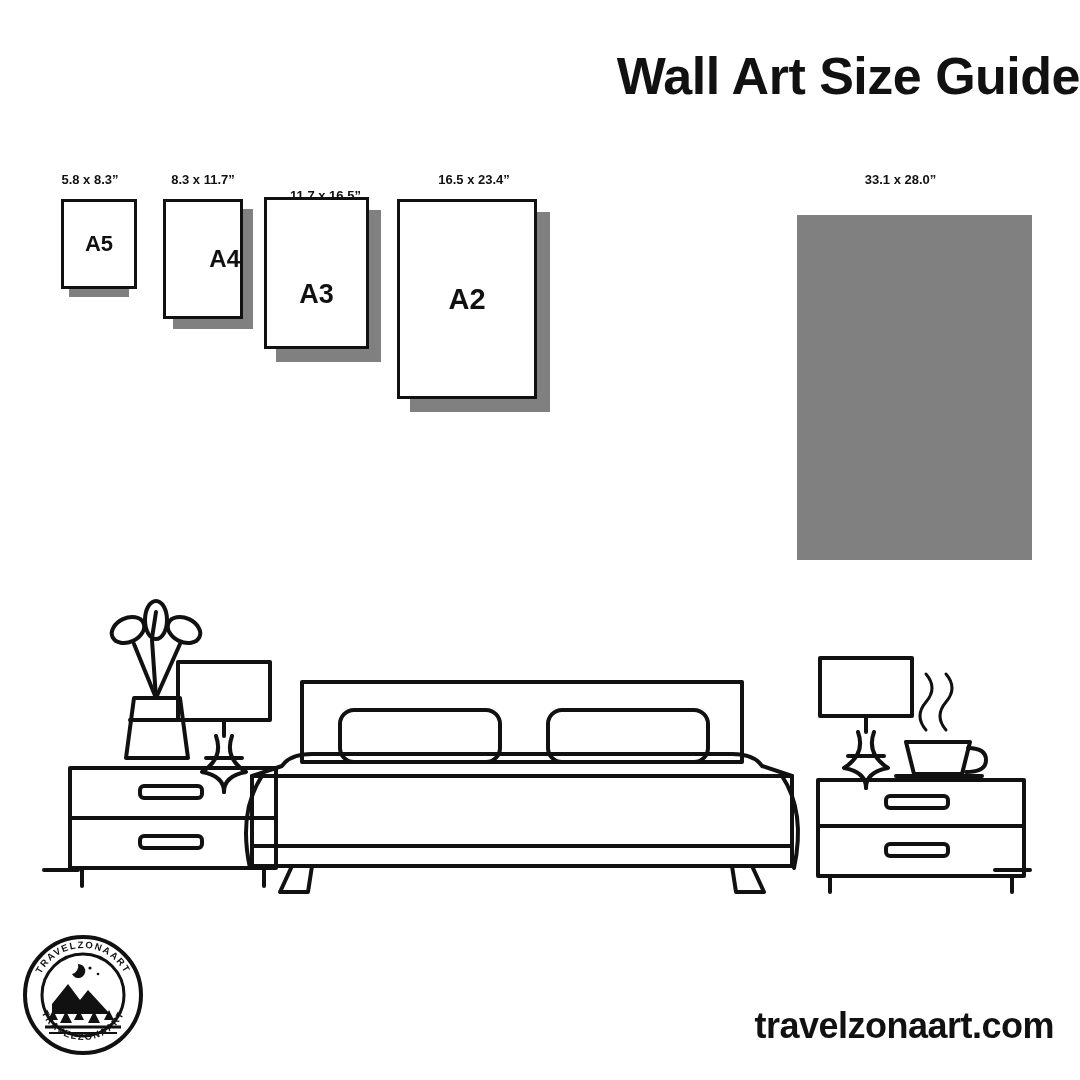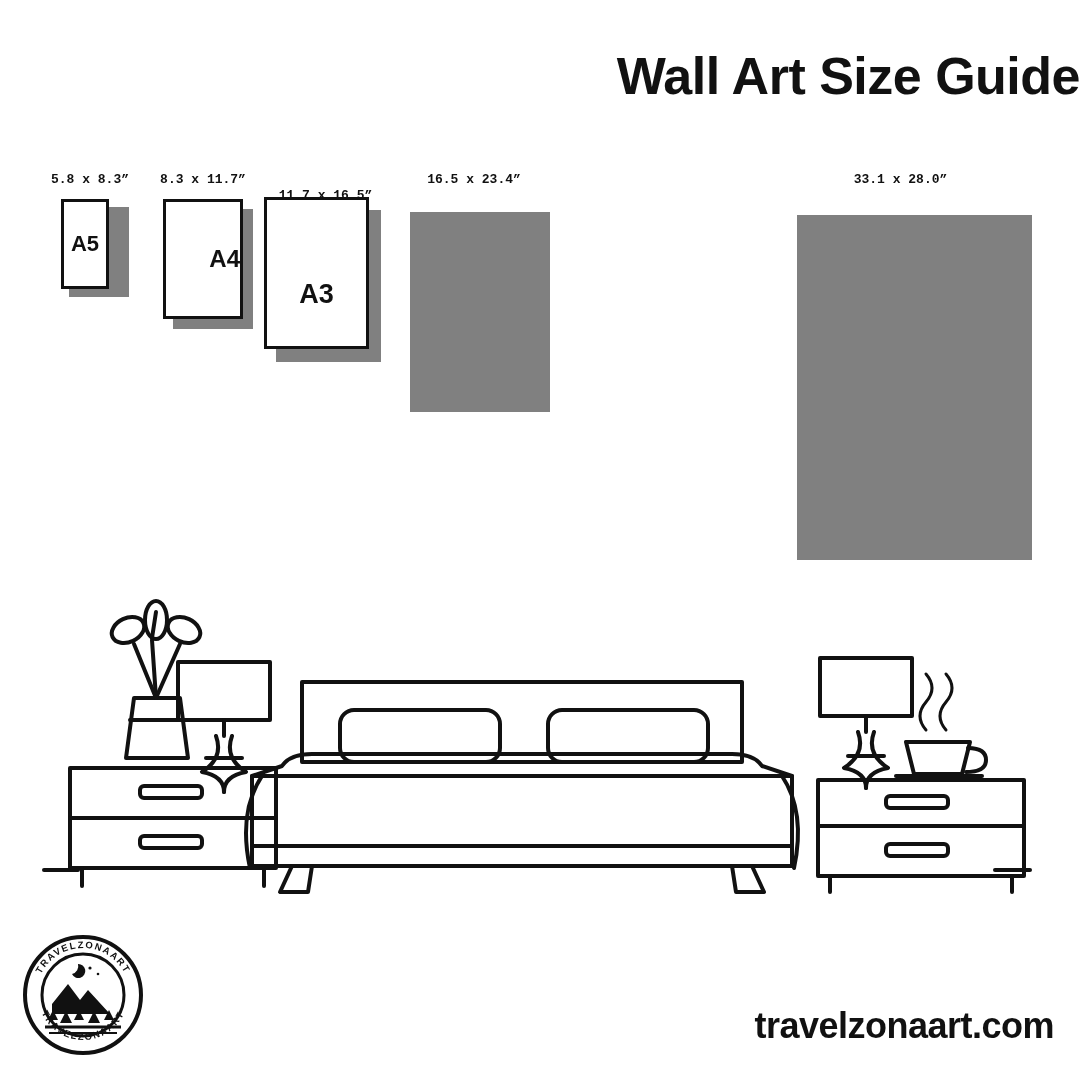--- a/index.html
+++ b/index.html
@@ -42,21 +42,20 @@
   }
   .frame-dim {
     position: absolute;
     left: 0;
     width: 100%;
     text-align: center;
     font-size: 13px;
     font-weight: bold;
     color: #111111;
     white-space: nowrap;
-    font-family: Liberation Mono, monospace;
   }
   .frame-shadow {
     position: absolute;
     background: #808080;
   }
   .frame-box {
     position: absolute;
     background: #ffffff;
     border: 3px solid #111111;
     box-sizing: border-box;
@@ -100,21 +99,21 @@
 </head>
 <body>
 
 <div id="page-title">Wall Art Size Guide</div>
 
 <div id="size-chart">
 
   <div class="frame-group" style="left:50px; top:172px; width:80px; height:130px;">
     <div class="frame-dim" style="top:0;">5.8 x 8.3”</div>
     <div class="frame-shadow" style="left:19px; top:35px; width:60px; height:90px;"></div>
-    <div class="frame-box" style="left:11px; top:27px; width:48px; height:90px;">
+    <div class="frame-box" style="left:11px; top:27px; width:76px; height:90px;">
       <span class="frame-label" style="font-size:22px;">A5</span>
     </div>
   </div>
 
   <div class="frame-group" style="left:148px; top:172px; width:110px; height:160px;">
     <div class="frame-dim" style="top:0;">8.3 x 11.7”</div>
     <div class="frame-shadow" style="left:25px; top:37px; width:80px; height:120px;"></div>
     <div class="frame-box" style="left:15px; top:27px; width:80px; height:120px;justify-content:flex-end;">
       <span class="frame-label" style="font-size:24px;">A4</span>
     </div>
@@ -124,20 +123,23 @@
     <div class="frame-dim" style="top:16px;">11.7 x 16.5”</div>
     <div class="frame-shadow" style="left:18px; top:38px; width:105px; height:152px;"></div>
     <div class="frame-box" style="left:6px; top:25px; width:105px; height:152px;">
       <span class="frame-label" style="font-size:27px;margin-top:42px;">A3</span>
     </div>
   </div>
 
   <div class="frame-group" style="left:389px; top:172px; width:170px; height:260px;">
     <div class="frame-dim" style="top:0;">16.5 x 23.4”</div>
     <div class="frame-shadow" style="left:21px; top:40px; width:140px; height:200px;"></div>
+    <div class="frame-box" style="left:8px; top:27px; width:140px; height:200px;">
+      <span class="frame-label" style="font-size:29px;">A2</span>
+    </div>
   </div>
 
 
   <div class="frame-group" style="left:768px; top:172px; width:265px; height:420px;">
     <div class="frame-dim" style="top:0;">33.1 x 28.0”</div>
     <div class="frame-shadow" style="left:29px; top:43px; width:235px; height:345px;"></div>
   </div>
 
 </div>
 

